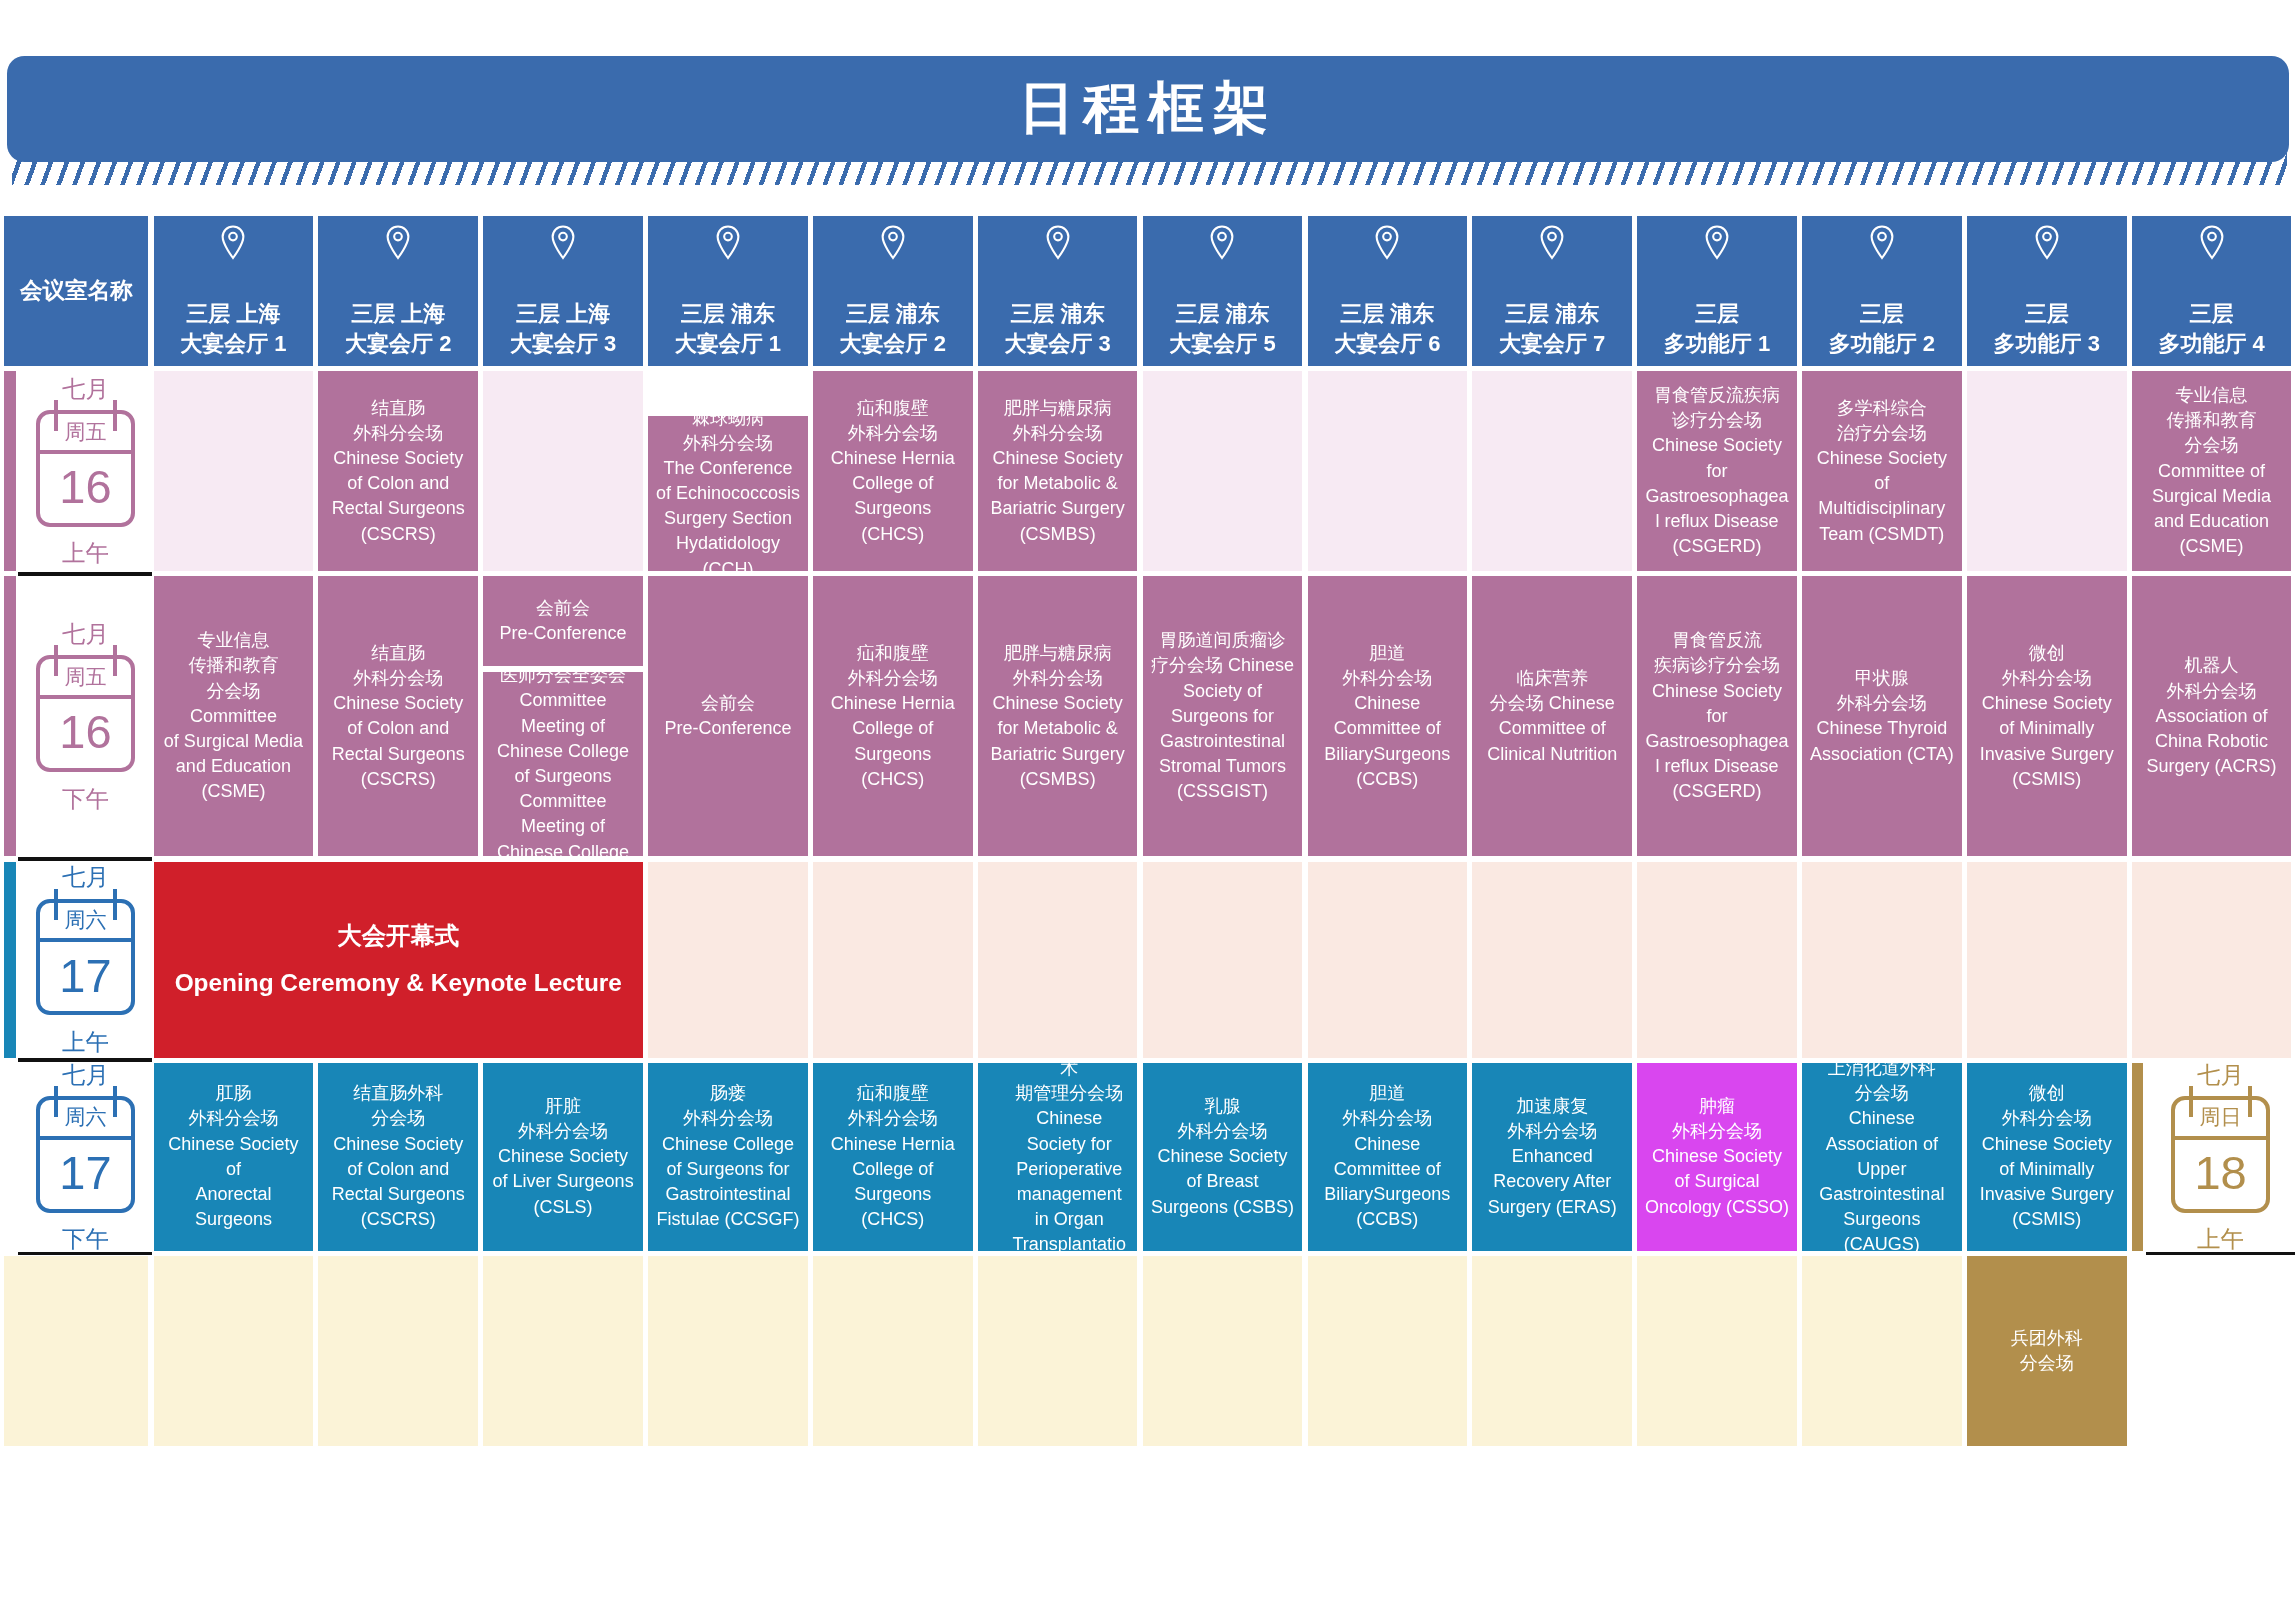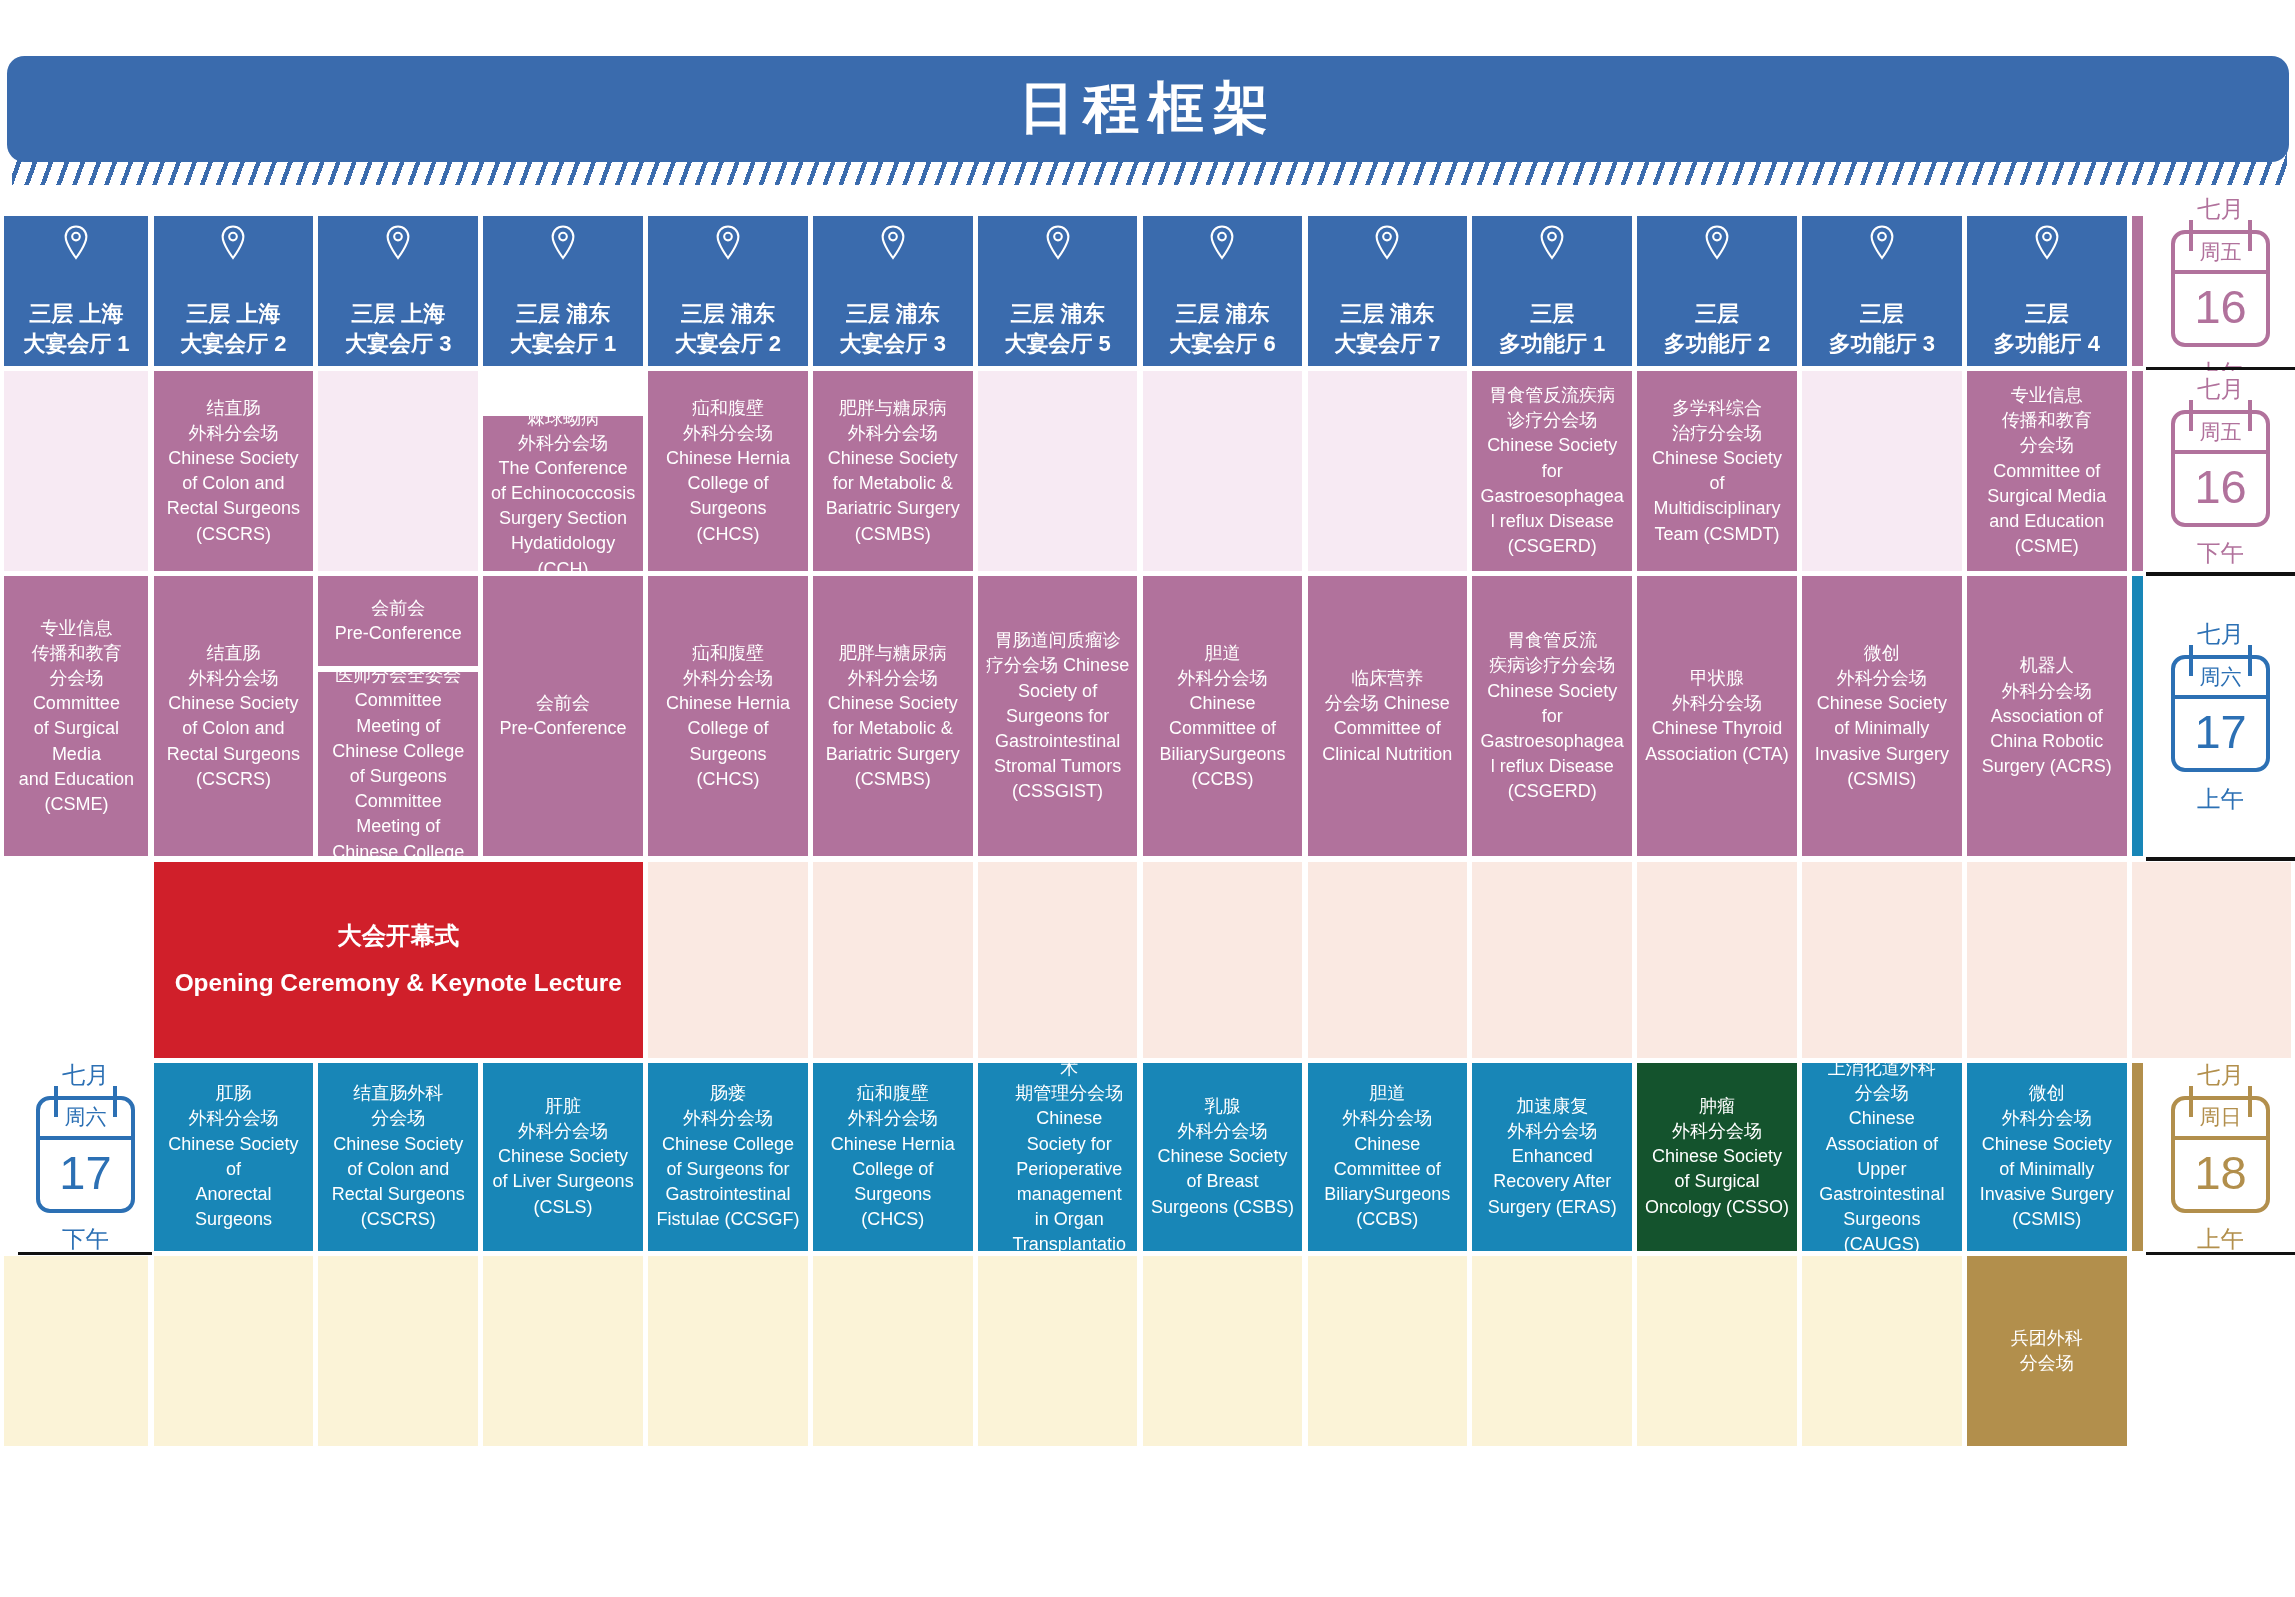--- a/index.html
+++ b/index.html
@@ -53,20 +53,21 @@
 </style>
 </head>
 <body>
 
 <div class="banner-hatch"></div>
 <div class="banner">
   <div class="banner-title">日程框架</div>
 </div>
 
 <div class="grid" id="schedule-grid">
+    <div class="hcell corner">会议室名称</div>
     <div class="hcell">
       <div class="pin-wrap">
         <svg viewBox="0 0 24 30">
           <path d="M12 2C7.3 2 3.6 5.7 3.6 10.4 3.6 16.6 12 27.5 12 27.5s8.4-10.9 8.4-17.1C20.4 5.7 16.7 2 12 2z" fill="none" stroke="#ffffff" stroke-width="1.7"></path>
           <circle cx="12" cy="10.2" r="3.1" fill="none" stroke="#ffffff" stroke-width="1.7"></circle>
         </svg>
       </div>
       <div class="hlabel">三层 上海
 大宴会厅 1</div>
     </div>
@@ -340,21 +341,21 @@
 Chinese Society for Perioperative management in Organ Transplantation (CSPMOT).</div>
     <div class="cell" style="background: rgb(24, 134, 183);">乳腺
 外科分会场
 Chinese Society of Breast Surgeons (CSBS)</div>
     <div class="cell" style="background: rgb(24, 134, 183);">胆道
 外科分会场
 Chinese Committee of BiliarySurgeons (CCBS)</div>
     <div class="cell" style="background: rgb(24, 134, 183);">加速康复
 外科分会场
 Enhanced Recovery After Surgery (ERAS)</div>
-    <div class="cell" style="background: #14532d;">肿瘤
+    <div class="cell" style="background: #d946ef;">肿瘤
 外科分会场
 Chinese Society of Surgical Oncology (CSSO)</div>
     <div class="cell" style="background: rgb(24, 134, 183);">上消化道外科
 分会场
 Chinese Association of Upper Gastrointestinal Surgeons (CAUGS)</div>
     <div class="cell" style="background: rgb(24, 134, 183);">微创
 外科分会场
 Chinese Society of Minimally Invasive Surgery (CSMIS)</div>
     <div class="label-cell" style="color: rgb(178, 143, 76);">
       <div class="vbar" style="background: rgb(178, 143, 76);"></div>

